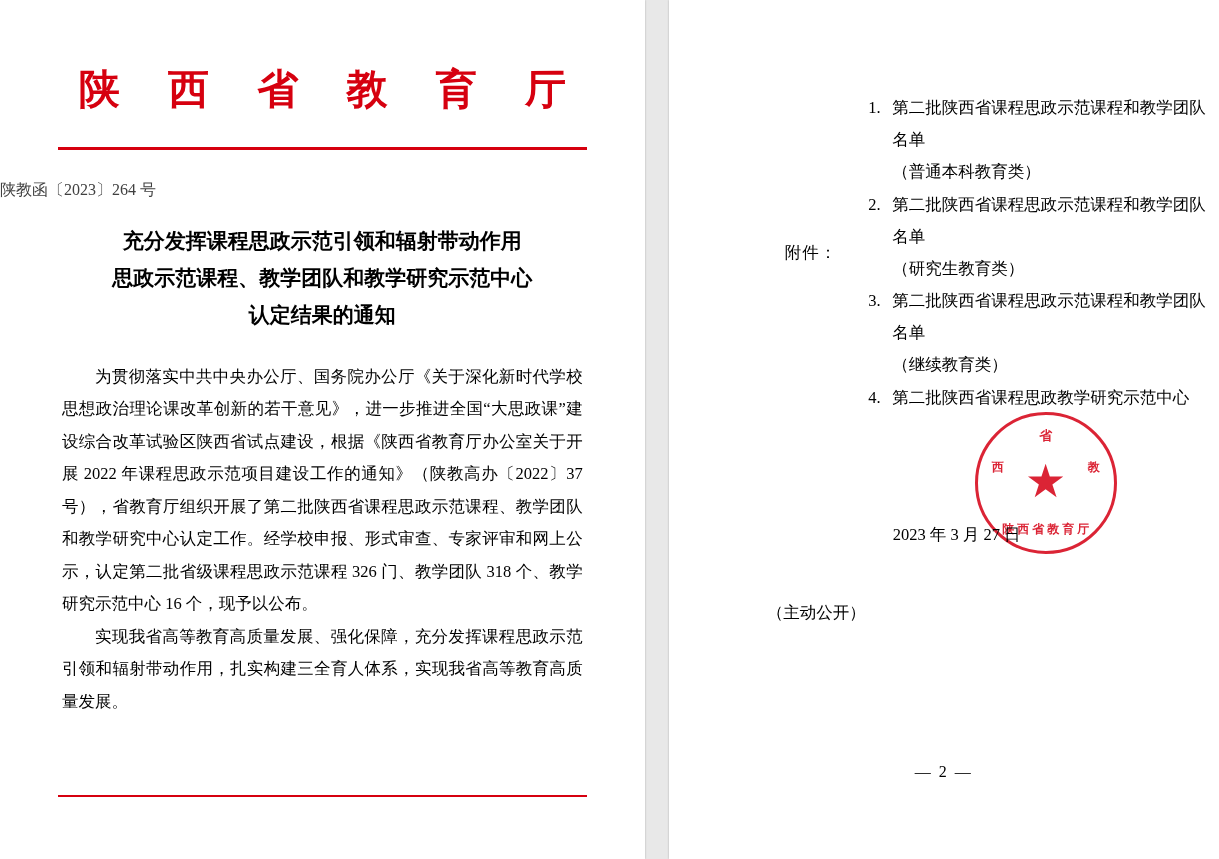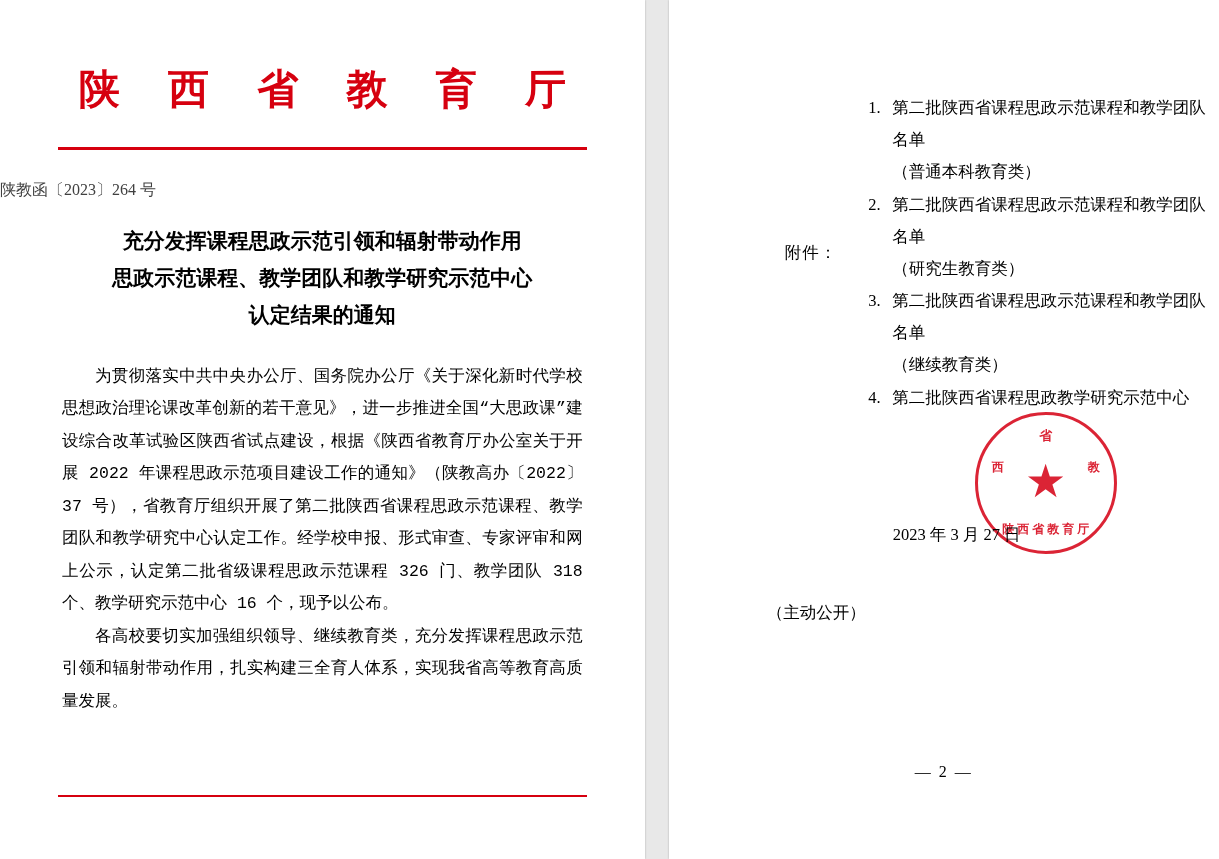--- a/index.html
+++ b/index.html
@@ -74,21 +74,20 @@
     font-size: 16.5px;
     line-height: 1.97;
     color: #000;
     text-align: justify;
   }
   .body-text p {
     margin: 0;
   }
   .body-text p.indent {
     text-indent: 2em;
-    font-family: Liberation Mono, monospace;
   }
   .rule-bottom {
     position: absolute;
     left: 58px;
     right: 58px;
     bottom: 62px;
     height: 2.5px;
     background: #d6000f;
   }
 
@@ -219,21 +218,21 @@
     <div class="doc-number">陕教函〔2023〕264 号</div>
 
     <div class="doc-title">
       <div>充分发挥课程思政示范引领和辐射带动作用</div>
       <div>思政示范课程、教学团队和教学研究示范中心</div>
       <div>认定结果的通知</div>
     </div>
 
     <div class="body-text">
       <p class="indent">为贯彻落实中共中央办公厅、国务院办公厅《关于深化新时代学校思想政治理论课改革创新的若干意见》，进一步推进全国“大思政课”建设综合改革试验区陕西省试点建设，根据《陕西省教育厅办公室关于开展 2022 年课程思政示范项目建设工作的通知》（陕教高办〔2022〕37 号），省教育厅组织开展了第二批陕西省课程思政示范课程、教学团队和教学研究中心认定工作。经学校申报、形式审查、专家评审和网上公示，认定第二批省级课程思政示范课程 326 门、教学团队 318 个、教学研究示范中心 16 个，现予以公布。</p>
-      <p class="indent">各高校要切实加强组织领导、继续教育类，充分发挥课程思政示范引领和辐射带动作用，扎实构建三全育人体系，实现我省高等教育高质量发展。</p>
+      <p class="indent">实现我省高等教育高质量发展、强化保障，充分发挥课程思政示范引领和辐射带动作用，扎实构建三全育人体系，实现我省高等教育高质量发展。</p>
     </div>
 
     <div class="rule-bottom"></div>
   </div>
 
   <div class="page page-right">
 
     <div class="attachments">
       <div class="att-head-row">
         <div class="att-label">附件：</div>

